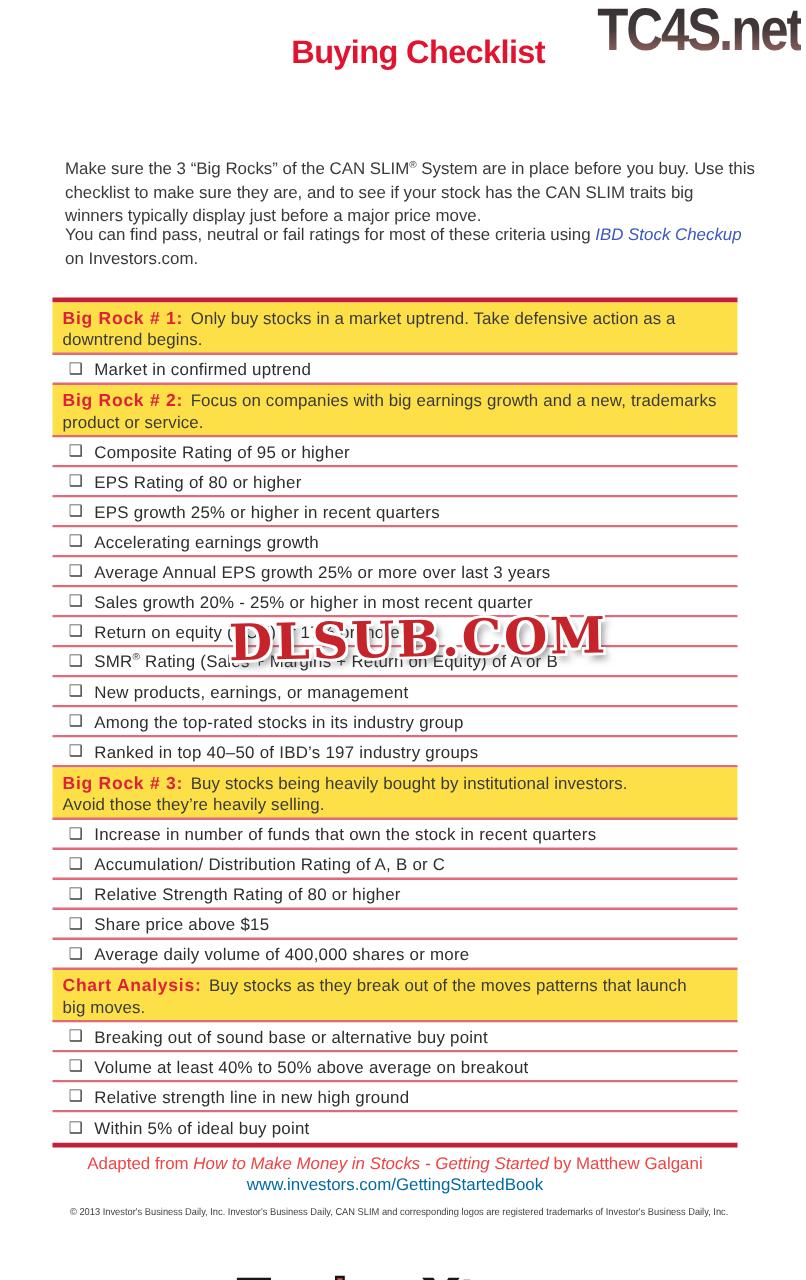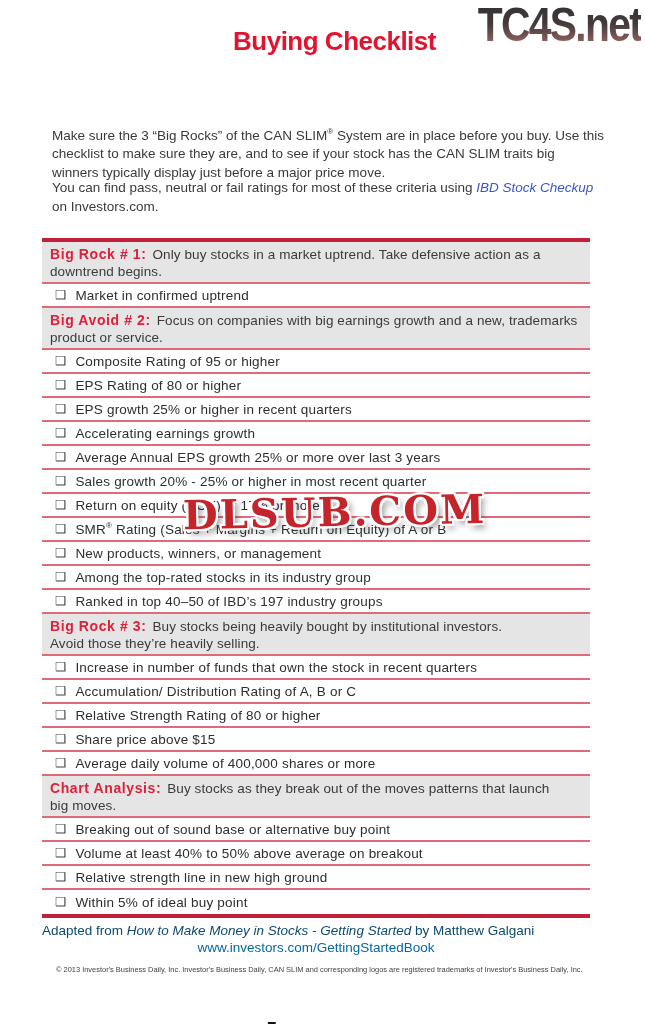--- a/index.html
+++ b/index.html
@@ -27,39 +27,39 @@
   .p1 { top:123px; }
   .p2 { top:179px; }
   .para sup { font-size:8px; }
   .link-inline { color:#3a57c4; font-style:italic; }
 
   .checklist {
     position:absolute; top:238px; left:42px; width:548px;
     border-top:4px solid #c2203a; border-bottom:4px solid #c2203a;
   }
   .section-header {
-    background:#e5e5e5; border-bottom:2px solid #e0697a;
+    background:#fde047; border-bottom:2px solid #e0697a;
     box-sizing:border-box; height:42px; padding:4px 8px 0 8px;
     font-size:13.5px; line-height:17px; color:#3a3a3a; letter-spacing:0.1px;
   }
   .section-header .label {
     color:#e0203a; font-weight:bold; font-size:14px; letter-spacing:0.6px; margin-right:6px;
   }
   .row {
     box-sizing:border-box; height:24px; border-bottom:2px solid #e0697a;
     padding-left:13px; display:flex; align-items:center;
     font-size:13.5px; color:#2e2e2e; letter-spacing:0.2px; background:#fff;
   }
   .row:last-child { border-bottom:none; }
   .checkbox { color:#3f3f3f; font-size:12.5px; margin-right:9px; position:relative; top:-1px; }
   .row sup, .section-header sup { font-size:8px; }
 
   .footer-adapted {
-    position:absolute; top:923px; left:42px; width:548px; 
-    font-size:13.5px; color:#0c4a6e;
+    position:absolute; top:923px; left:42px; width:548px; text-align:center;
+    font-size:13.5px; color:#ef4444;
   }
   .footer-adapted .book { font-style:italic; }
   .footer-link {
     position:absolute; top:940px; left:42px; width:548px; text-align:center;
     font-size:13.5px; color:#0369a1; text-decoration:none; display:block;
   }
   .copyright {
     position:absolute; top:965px; left:56px; width:600px;
     font-size:8px; color:#3f3f3f; white-space:nowrap;
     transform:scaleX(0.93); transform-origin:left center;
@@ -97,21 +97,21 @@
   <div class="para p1"><span>Make sure the 3 “Big Rocks” of the CAN SLIM</span><sup>®</sup><span> System are in place before you buy. Use this checklist to make sure they are, and to see if your stock has the CAN SLIM traits big winners typically display just before a major price move.</span></div>
 
   <div class="para p2"><span>You can find pass, neutral or fail ratings for most of these criteria using </span><span class="link-inline">IBD Stock Checkup</span><span> on Investors.com.</span></div>
 
   <div class="checklist" id="checklist">
       <div class="section-header"><span class="label">Big Rock # 1:</span><span>Only buy stocks in a market uptrend. Take defensive action as a</span><div>downtrend begins.</div></div>
       <div class="row">
         <span class="checkbox">❑</span>
         <span>Market in confirmed uptrend</span>
       </div>
-      <div class="section-header"><span class="label">Big Avoid # 2:</span><span>Focus on companies with big earnings growth and a new, trademarks</span><div>product or service.</div></div>
+      <div class="section-header"><span class="label">Big Rock # 2:</span><span>Focus on companies with big earnings growth and a new, trademarks</span><div>product or service.</div></div>
       <div class="row">
         <span class="checkbox">❑</span>
         <span>Composite Rating of 95 or higher</span>
       </div>
       <div class="row">
         <span class="checkbox">❑</span>
         <span>EPS Rating of 80 or higher</span>
       </div>
       <div class="row">
         <span class="checkbox">❑</span>
@@ -132,21 +132,21 @@
       <div class="row">
         <span class="checkbox">❑</span>
         <span>Return on equity (ROE) of 17% or more</span>
       </div>
       <div class="row">
         <span class="checkbox">❑</span>
         <span>SMR<sup>®</sup> Rating (Sales + Margins + Return on Equity) of A or B</span>
       </div>
       <div class="row">
         <span class="checkbox">❑</span>
-        <span>New products, winners, or management</span>
+        <span>New products, earnings, or management</span>
       </div>
       <div class="row">
         <span class="checkbox">❑</span>
         <span>Among the top-rated stocks in its industry group</span>
       </div>
       <div class="row">
         <span class="checkbox">❑</span>
         <span>Ranked in top 40–50 of IBD’s 197 industry groups</span>
       </div>
       <div class="section-header"><span class="label">Big Rock # 3:</span><span>Buy stocks being heavily bought by institutional investors.</span><div>Avoid those they’re heavily selling.</div></div>

